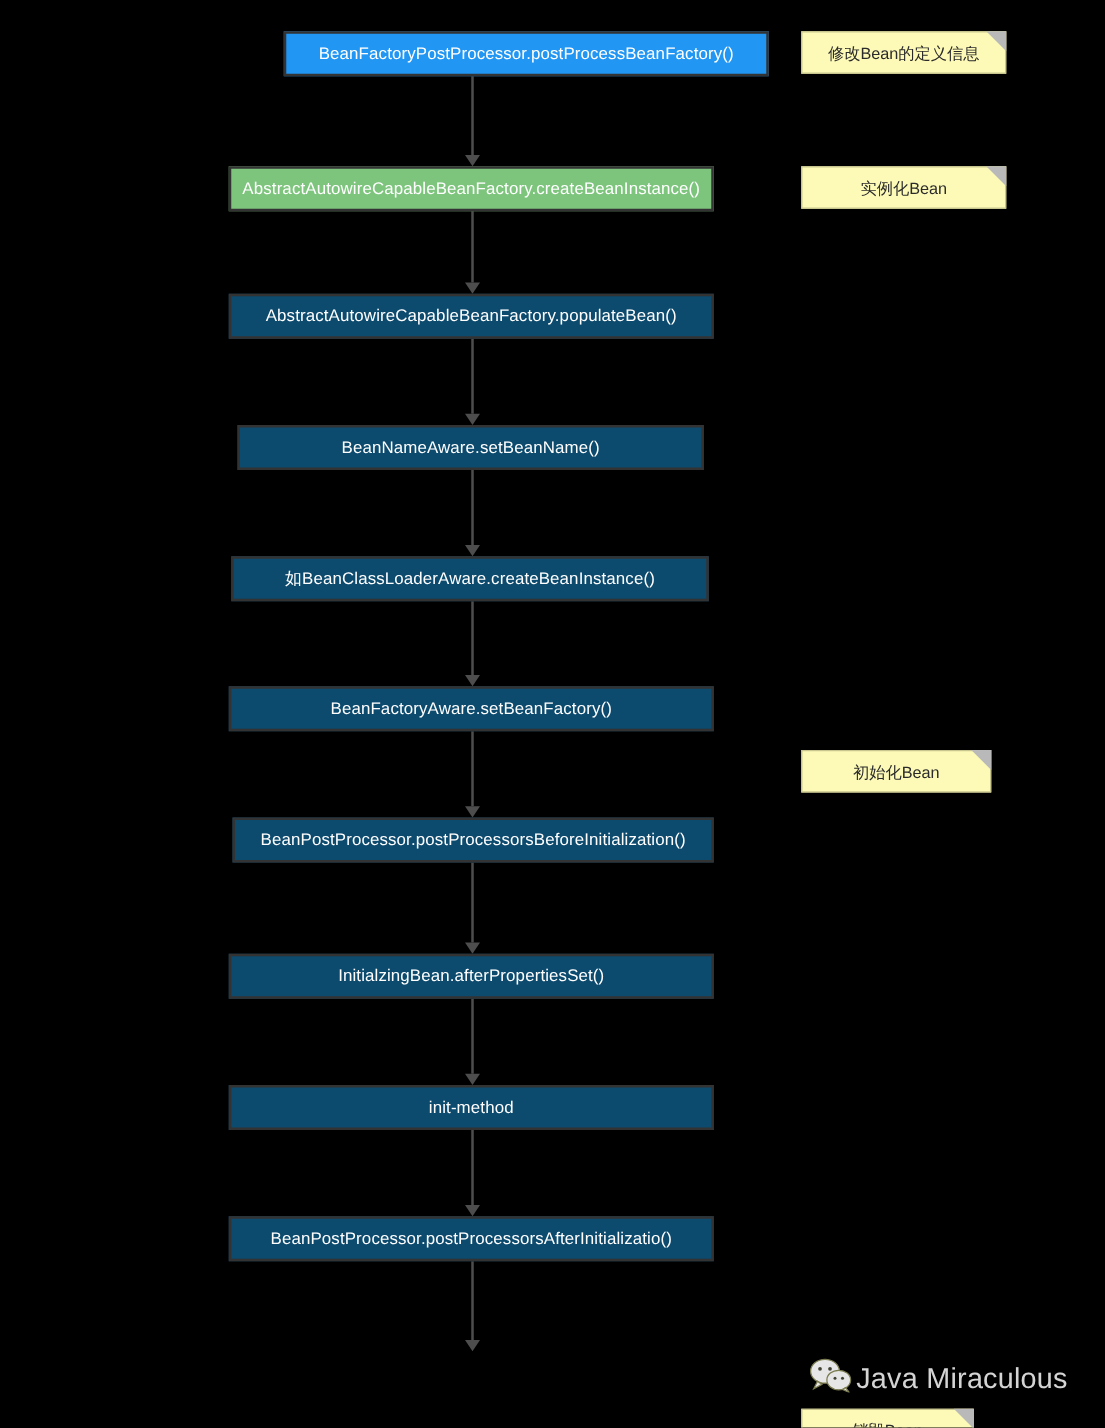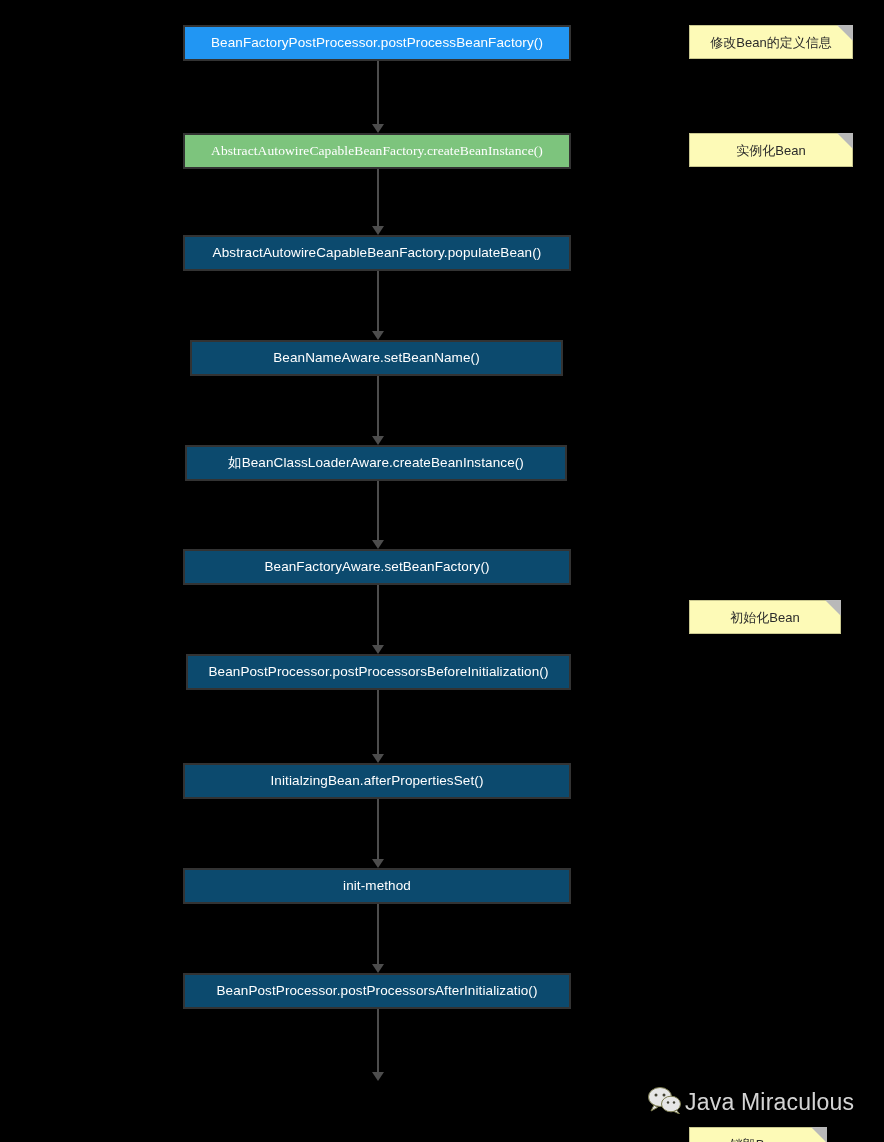--- a/index.html
+++ b/index.html
@@ -31,22 +31,22 @@
     display: flex;
     align-items: center;
     justify-content: center;
     color: #ffffff;
     font-size: 13.5px;
     letter-spacing: 0.1px;
     white-space: nowrap;
     text-align: center;
     line-height: 1;
   }
-  .node.blue  { background: #2196f3; }
-  .node.lgreen{ background: #7dc47d; font-family: Liberation Serif, serif; }
+  .node.blue  { background: #2196f3; margin-left: 44px; }
+  .node.lgreen{ background: #7dc47d; }
   .node.green { background: #0c4a6e; }
   .node.red   { background: #d5322f; }
 
   
   .edge {
     position: absolute;
     width: 2px;
     background: #4d4d4d;
   }
   .arrowhead {
@@ -62,21 +62,20 @@
     position: absolute;
     box-sizing: border-box;
     background: #fdfab7;
     border: 1px solid #c9c78f;
     color: #2b2b2b;
     font-size: 13px;
     display: flex;
     align-items: center;
     justify-content: center;
     line-height: 1;
-    margin-left: 48px;
   }
   .note .fold {
     position: absolute;
     right: -1px;
     top: -1px;
     width: 0; height: 0;
     border-left: 16px solid transparent;
     border-top: 16px solid #b9b9b9;
   }
   .note-label { position: relative; z-index: 1; padding: 0 6px; }

